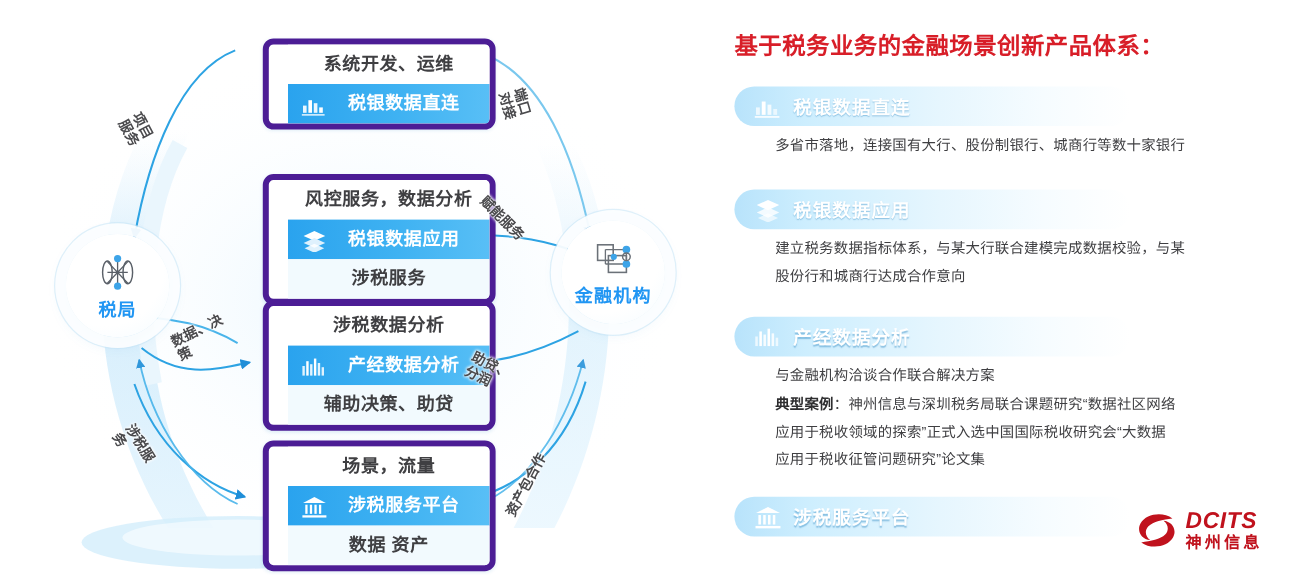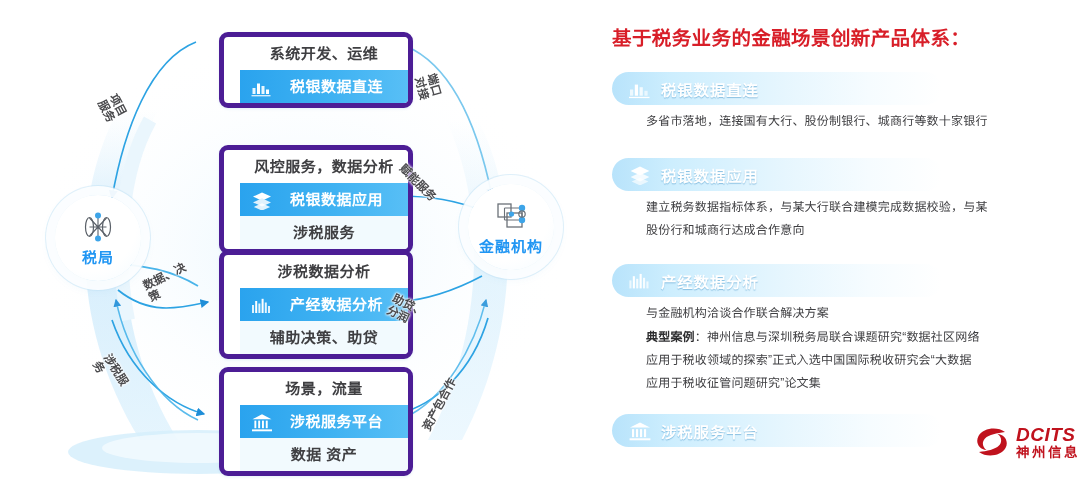--- a/index.html
+++ b/index.html
@@ -96,21 +96,21 @@
   }
   .body-text{
     position:absolute;left:46px;
     width:432px;
     font-size:12px;color:#3f3f42;line-height:23px;
     letter-spacing:.2px;
   }
   .body-text b{font-weight:bold;color:#2e2e30;}
 
   
-  .logo{position:absolute;right:0;bottom:14px;display:flex;align-items:center;gap:7px;margin-top:15px;}
+  .logo{position:absolute;right:28px;bottom:14px;display:flex;align-items:center;gap:7px;margin-top:15px;}
   .logo .mark{width:34px;height:30px;}
   .logo .wordmark{display:flex;flex-direction:column;line-height:1;}
   .logo .wm1{font-size:19px;font-weight:bold;color:#c0121d;letter-spacing:.5px;font-style:italic;}
   .logo .wm2{font-size:13.5px;font-weight:bold;color:#c0121d;letter-spacing:2.5px;margin-top:2px;}
 </style>
 </head>
 <body>
 
 <div id="root">
 

